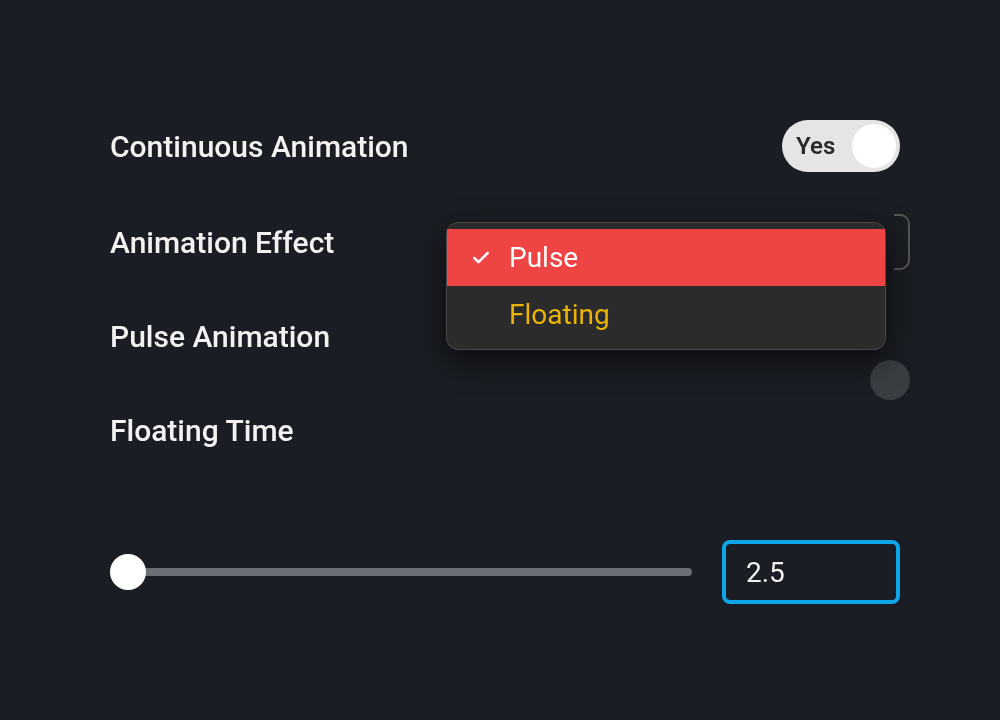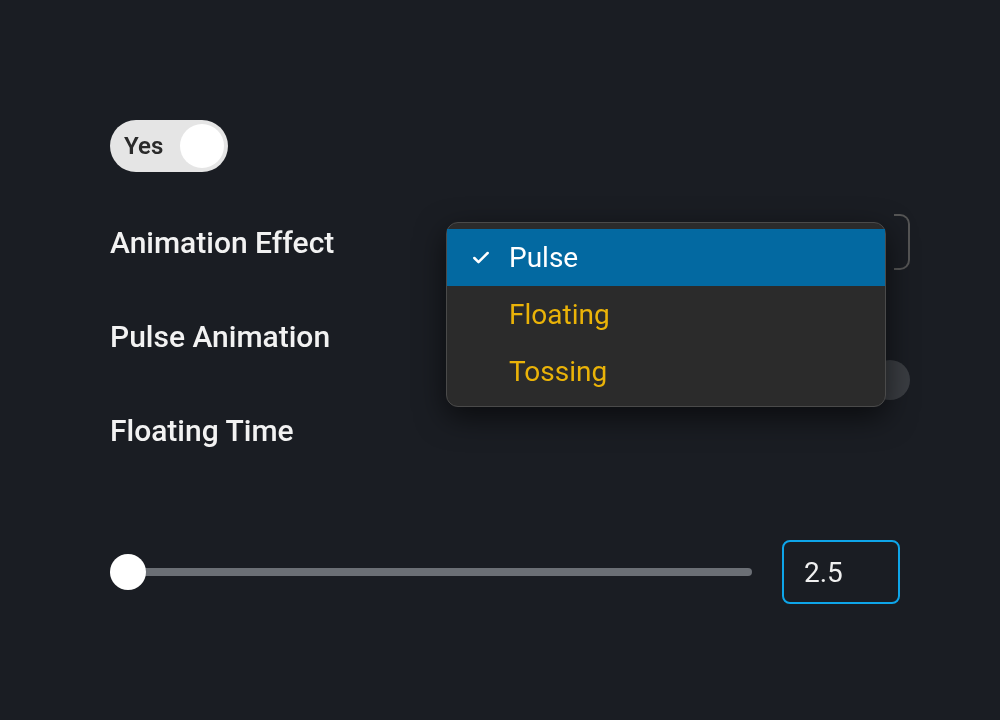--- a/index.html
+++ b/index.html
@@ -87,21 +87,21 @@
   .dropdown-item {
     display: flex;
     align-items: center;
     gap: 16px;
     padding: 12px 22px;
     font-size: 28px;
     color: #eab308;
     cursor: pointer;
   }
   .dropdown-item.selected {
-    background: #0369a1;
+    background: #ef4444;
     color: #ffffff;
   }
   .check {
     width: 24px;
     display: inline-flex;
     justify-content: center;
   }
   .check svg { width: 20px; height: 20px; }
   .dropdown-item:not(.selected) .check { visibility: hidden; }
   
@@ -138,37 +138,38 @@
   .slider-thumb {
     position: absolute;
     left: 0;
     width: 36px;
     height: 36px;
     background: #ffffff;
     border-radius: 50%;
     top: 2px;
   }
   .value-box {
-    width: 118px;
+    width: 178px;
     height: 64px;
-    border: 2px solid #0ea5e9;
+    border: 4px solid #0ea5e9;
     border-radius: 8px;
     display: flex;
     align-items: center;
     padding: 0 20px;
     font-size: 28px;
     color: #f0f0f0;
   }
 </style>
 </head>
 <body>
 
 <div class="panel">
 
   <div class="row">
+    <div class="label">Continuous Animation</div>
     <div class="toggle">
       <span class="toggle-label">Yes</span>
       <span class="toggle-knob"></span>
     </div>
   </div>
 
   <div class="row">
     <div class="label">Animation Effect</div>
     <div class="dropdown-anchor">
       <div class="dropdown-trigger-edge"></div>
@@ -207,21 +208,13 @@
     <span>Pulse</span>
   </div>
   <div class="dropdown-item">
     <span class="check">
       <svg viewBox="0 0 24 24" fill="none" stroke="currentColor" stroke-width="3">
           <polyline points="20 6 9 17 4 12"></polyline>
         </svg>
     </span>
     <span>Floating</span>
   </div>
-  <div class="dropdown-item">
-    <span class="check">
-      <svg viewBox="0 0 24 24" fill="none" stroke="currentColor" stroke-width="3">
-          <polyline points="20 6 9 17 4 12"></polyline>
-        </svg>
-    </span>
-    <span>Tossing</span>
-  </div>
 </div>
 
 </body></html>

